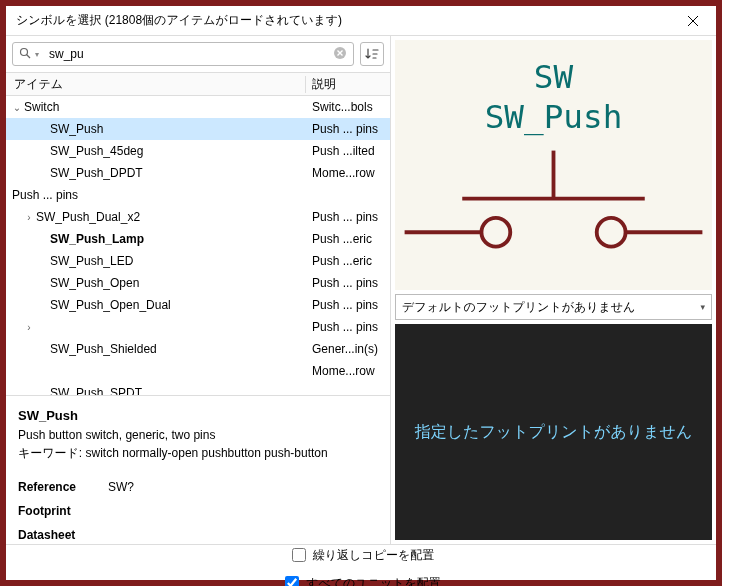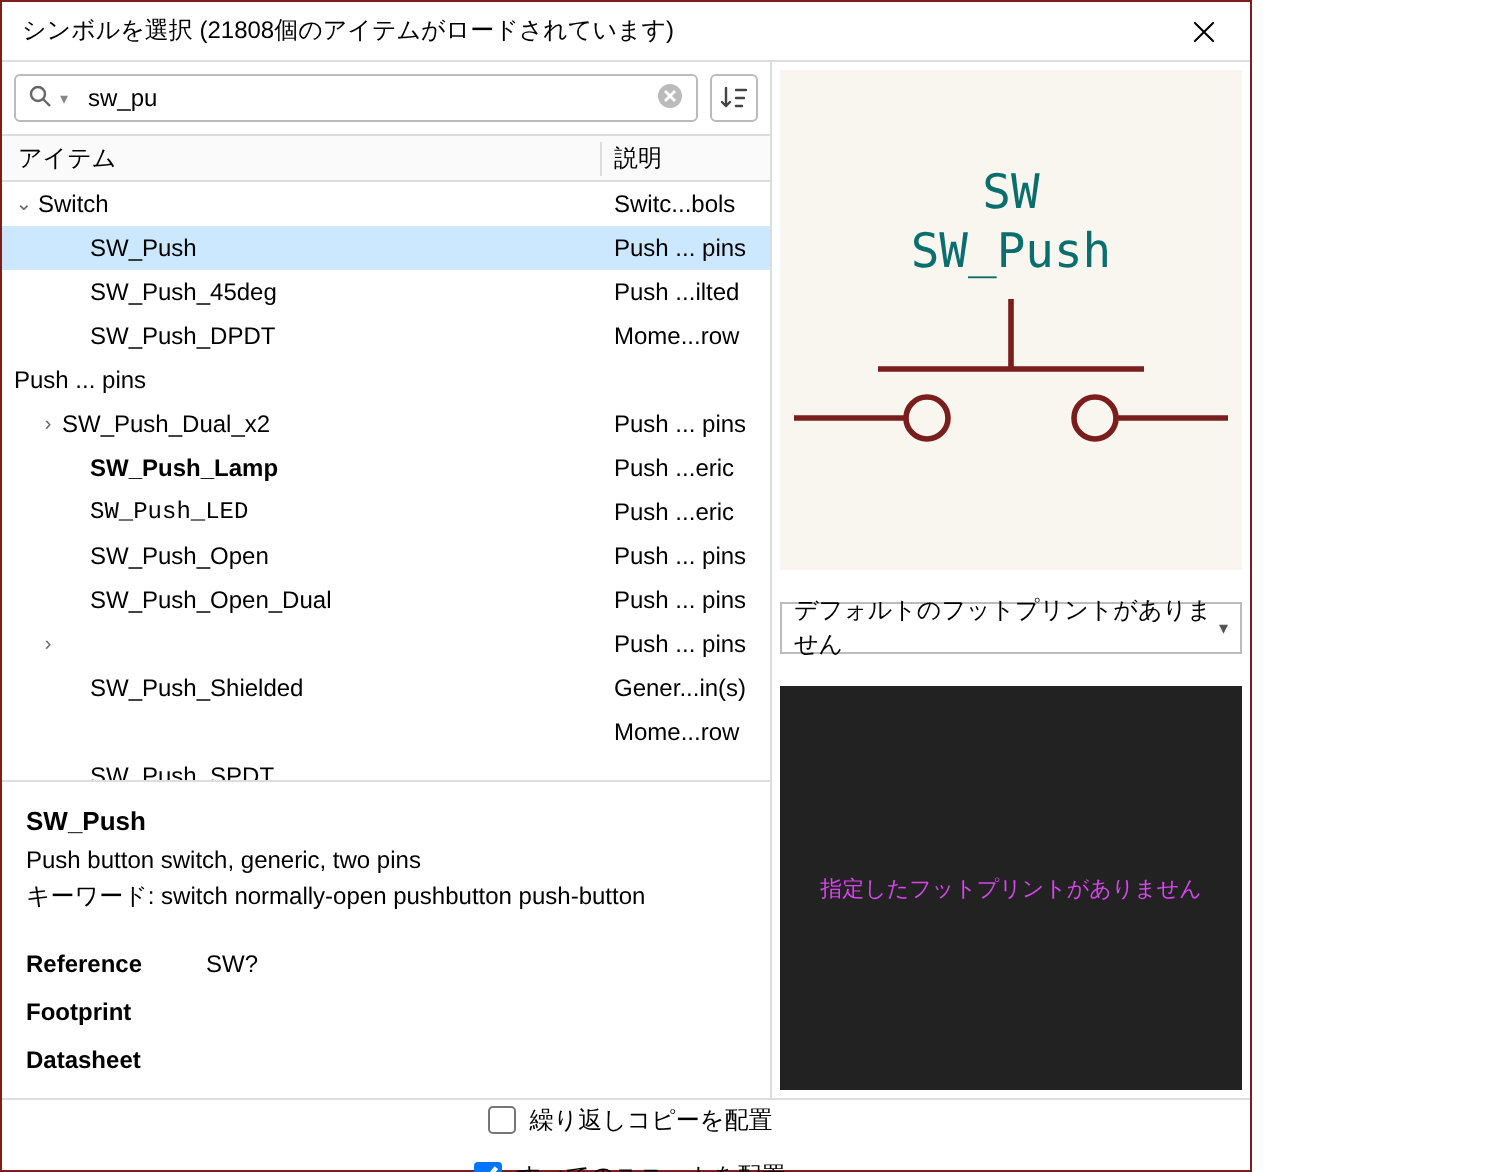--- a/index.html
+++ b/index.html
@@ -1,23 +1,23 @@
 <!DOCTYPE html>
 <html><head>
 <meta charset="utf-8">
 <style>
   * { box-sizing: border-box; }
   html, body { margin: 0; padding: 0; font-family: "Meiryo", "Segoe UI", sans-serif; font-size: 12px; background: #fff; color: #000; }
-  .window { width: 626px; height: 586px; border: 1px solid #7f1d1d; display: flex; flex-direction: column; }
+  .window { width: 722px; height: 586px; border: 6px solid #7f1d1d; display: flex; flex-direction: column; }
   .titlebar { height: 30px; display: flex; align-items: center; justify-content: space-between; padding: 0 0 0 10px; border-bottom: 1px solid #ddd; }
   .title-text { font-size: 12px; }
   .close-btn { width: 46px; height: 30px; display: flex; align-items: center; justify-content: center; cursor: pointer; }
   .body { flex: 1; display: flex; overflow: hidden; }
   .left { width: 385px; display: flex; flex-direction: column; border-right: 1px solid #ddd; }
-  .right { flex: 1; display: flex; flex-direction: column; padding: 4px; gap: 12px; }
+  .right { flex: 1; display: flex; flex-direction: column; padding: 4px; }
   .searchrow { display: flex; align-items: center; padding: 6px; gap: 6px; }
   .search-wrap { flex: 1; display: flex; align-items: center; border: 1px solid #bbb; border-radius: 3px; height: 24px; padding: 0 6px; background: #fff; }
   .search-wrap .filter-icon { width: 14px; color: #555; margin-right: 2px;}
   .search-wrap .drop { width: 10px; color: #888; font-size: 8px; }
   .search-wrap input { flex: 1; border: none; outline: none; font-size: 12px; padding: 0 4px; }
   .search-wrap .clear { color: #888; cursor: pointer; font-size: 12px; }
   .sort-btn { width: 24px; height: 24px; border: 1px solid #bbb; border-radius: 3px; display: flex; align-items: center; justify-content: center; cursor: pointer; background: #fff; }
   .tree-header { display: flex; border-top: 1px solid #ddd; border-bottom: 1px solid #ddd; background: #fafafa; height: 24px; align-items: center; font-size: 12px; }
   .tree-header .col-item { width: 300px; padding-left: 8px; border-right: 1px solid #ddd; }
   .tree-header .col-desc { flex: 1; padding-left: 6px; }
@@ -31,21 +31,21 @@
   .indent1 { padding-left: 16px; }
   .details { flex: 1; overflow-y: auto; padding: 10px 12px; font-size: 12px; line-height: 1.5; }
   .details .name { font-weight: bold; font-size: 13px; }
   .details .props { margin-top: 16px; }
   .details .prop-row { display: flex; margin-bottom: 6px; }
   .details .prop-label { font-weight: bold; width: 90px; }
   .preview { flex: 1; background: #f8f6ee; display: flex; align-items: center; justify-content: center; min-height: 250px; position: relative; }
   .preview svg { max-width: 100%; max-height: 100%; }
   .fp-dropdown { height: 22px; border: 1px solid #bbb; display: flex; align-items: center; justify-content: space-between; padding: 12px 6px; font-size: 12px; margin-top: 4px; background: #fff; cursor: pointer; }
   .fp-drop-arrow { font-size: 9px; color: #555; }
-  .fp-preview { flex: 1; background: #222; color: #d946ef; display: flex; align-items: center; justify-content: center; font-size: 11px; margin-top: 4px; min-height: 200px; }
+  .fp-preview { flex: 1; background: #222; color: #7dd3fc; display: flex; align-items: center; justify-content: center; font-size: 16px; margin-top: 4px; min-height: 200px; }
   .footer { height: 36px; border-top: 1px solid #ddd; display: flex; align-items: center; padding: 0 10px; gap: 8px; flex-direction: column; }
   .check { display: flex; align-items: center; gap: 4px; font-size: 12px; }
   .check input { width: 14px; height: 14px; }
   .spacer { flex: 1; }
   .btn { height: 24px; padding: 0 16px; border: 1px solid #888; background: #fdfdfd; border-radius: 2px; font-size: 12px; cursor: pointer; }
   .btn.default { border-color: #0078d4; }
 </style>
 </head>
 <body>
 
@@ -132,21 +132,21 @@
           <div class="tree-row">
             <div class="cell-item indent1">
               <span class="twisty"></span>
               <span style="padding-left: 14px; font-weight: bold;">SW_Push_Lamp</span>
             </div>
             <div class="cell-desc">Push ...eric</div>
           </div>
           <div class="tree-row">
             <div class="cell-item indent1">
               <span class="twisty"></span>
-              <span style="padding-left: 14px; font-family: Liberation Mono, monospace;">SW_Push_LED</span>
+              <span style="padding-left: 14px;">SW_Push_LED</span>
             </div>
             <div class="cell-desc">Push ...eric</div>
           </div>
           <div class="tree-row">
             <div class="cell-item indent1">
               <span class="twisty"></span>
               <span style="padding-left: 14px;">SW_Push_Open</span>
             </div>
             <div class="cell-desc">Push ... pins</div>
           </div>

